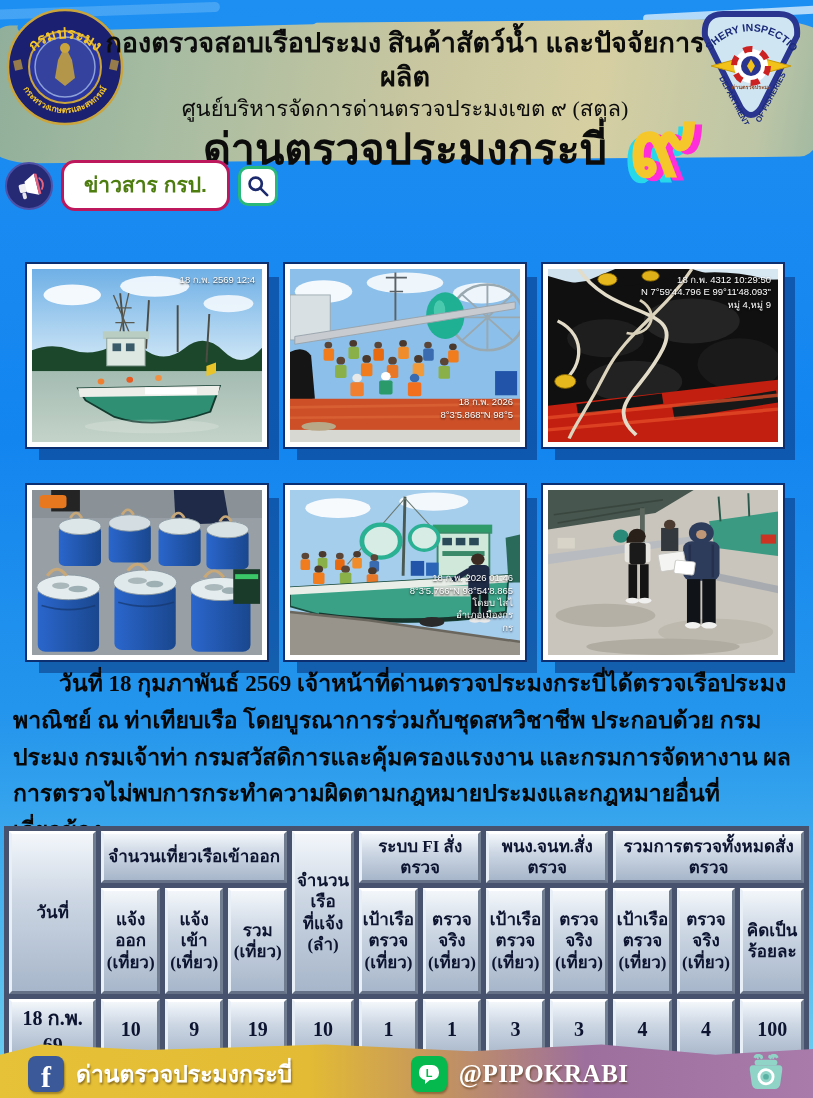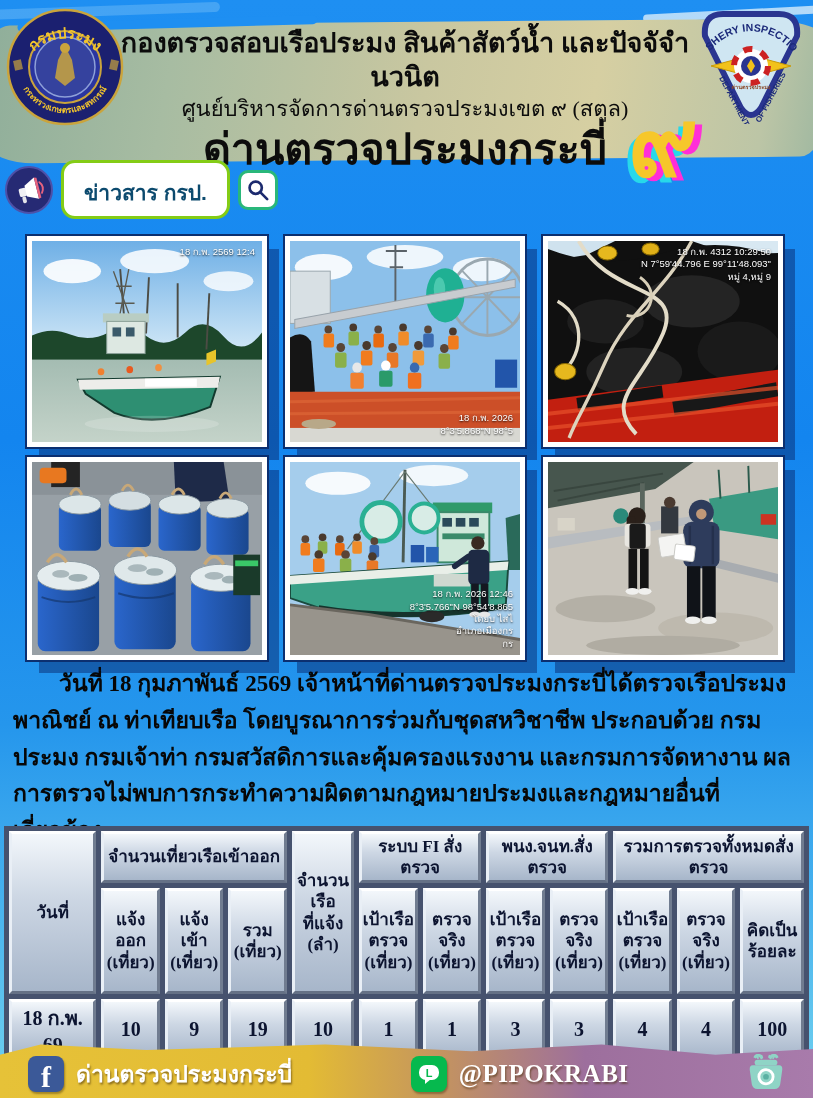--- a/index.html
+++ b/index.html
@@ -27,35 +27,35 @@
   .seal-left { position:absolute; left:6px; top:8px; width:120px; height:120px; }
   .badge-right { position:absolute; right:2px; top:4px; width:120px; height:120px; }
   .big-nine { position:absolute; left:628px; top:96px; font-size:96px; font-weight:bold;
     font-family:"Liberation Serif", serif; color:#f6c72a; line-height:1;
     text-shadow: 7px 3px 0 #ff2ed8, -5px 5px 0 #27d8ea; }
 
   
   .news-row { position:absolute; left:5px; top:160px; display:flex; align-items:center; gap:8px; }
   .mega-circle { width:48px; height:48px; border-radius:50%; background:#262a74;
     border:2px solid #4d51a8; display:flex; align-items:center; justify-content:center; }
-  .news-pill { background:#ffffff; border:3px solid #84cc16; border-radius:14px;
-    padding:13px 20px 7px; font-size:21px; font-weight:bold; color:#0c4a6e; }
+  .news-pill { background:#ffffff; border:3px solid #be185d; border-radius:14px;
+    padding:5px 20px 7px; font-size:21px; font-weight:bold; color:#4d7c0f; }
   .search-btn { width:40px; height:40px; background:#ffffff; border:3px solid #29b77a;
     border-radius:10px; display:flex; align-items:center; justify-content:center; cursor:pointer; }
 
   
   .photo-grid { position:absolute; left:27px; top:236px; width:756px;
     display:grid; grid-template-columns:240px 240px 240px; grid-template-rows:211px 203px; gap:10px 18px; }
   .photo { position:relative; background:#ffffff; padding:5px;
-    box-shadow: 0 0 0 2px #0b2f70, 12px 13px 0 rgba(7,42,112,.5); }
+    box-shadow: 0 0 0 2px #0b2f70, 12px 13px 0 rgba(7,42,112,.5); margin-top: 28px; }
   .photo-img { position:relative; width:100%; height:100%; overflow:hidden; }
   .photo-img svg { position:absolute; inset:0; width:100%; height:100%; }
   .cap { position:absolute; right:7px; font-size:9.5px; line-height:1.3; color:#fff;
     text-align:right; text-shadow:0 1px 2px rgba(0,0,0,.85); }
-  .cap.top { top:5px; } .cap.bot { bottom:5px; }
+  .cap.top { top:5px; } .cap.bot { bottom:21px; }
   .cap span { display:block; }
 
   
   .report { position:absolute; left:0; top:666px; width:813px; padding:0 13px;
     font-family:"Liberation Serif", serif; font-size:23px; font-weight:bold;
     color:#070707; line-height:1.6; text-indent:46px; }
 
   
   .stats-wrap { position:absolute; left:4px; top:826px; width:805px; }
   table.stats { width:100%; border-collapse:separate; border-spacing:5px;
@@ -106,21 +106,21 @@
   </defs>
   <text font-size="15" font-weight="bold" fill="#f4c62c" font-family="Liberation Serif, serif">
     <textPath href="#arcT" startOffset="50%" text-anchor="middle">กรมประมง</textPath>
   </text>
   <text font-size="8.5" font-weight="bold" fill="#f4c62c" font-family="Liberation Serif, serif">
     <textPath href="#arcB" startOffset="50%" text-anchor="middle">กระทรวงเกษตรและสหกรณ์</textPath>
   </text>
 </svg>
 
 <div class="header-text">
-  <div class="hl1">กองตรวจสอบเรือประมง สินค้าสัตว์น้ำ และปัจจัจำนวนิต</div>
+  <div class="hl1">กองตรวจสอบเรือประมง สินค้าสัตว์น้ำ และปัจจัยการผลิต</div>
   <div class="hl2">ศูนย์บริหารจัดการด่านตรวจประมงเขต ๙ (สตูล)</div>
   <div class="hl3">ด่านตรวจประมงกระบี่</div>
 </div>
 
 <svg class="badge-right" viewBox="0 0 120 120">
   <path d="M14,32 Q12,10 32,10 L88,10 Q108,10 106,32 L70,104 Q60,118 50,104 Z" fill="#cfe6f2" stroke="#2a3590" stroke-width="6"></path>
   <defs>
       <path id="arcBadge" d="M20,46 A52,52 0 0 1 100,46" fill="none"></path>
     </defs>
   <text font-size="10.5" font-weight="bold" fill="#1c2a7a">
@@ -384,21 +384,21 @@
         <ellipse cx="148" cy="160" rx="13" ry="6" fill="#2a2a2a"></ellipse>
         <circle cx="196" cy="84" r="7" fill="#3a2a22"></circle>
         <rect x="186" y="91" width="22" height="36" rx="5" fill="#1e2a44"></rect>
         <rect x="189" y="126" width="8" height="30" fill="#141820"></rect>
           <rect x="199" y="126" width="8" height="30" fill="#141820"></rect>
         <ellipse cx="193" cy="158" rx="6" ry="3" fill="#e8e8e8"></ellipse>
           <ellipse cx="203" cy="158" rx="6" ry="3" fill="#e8e8e8"></ellipse>
         <path d="M186,98 L172,108" stroke="#1e2a44" stroke-width="6" stroke-linecap="round"></path>
       </svg>
       <div class="cap bot">
-        <span>18 ก.พ. 2026 12:46</span>
+        <span>18 ก.พ. 2026 01:46</span>
         <span>8°3'5.766"N 98°54'8.865</span>
         <span>โดยบ ไสไ</span>
         <span>อำเภอเมืองกร</span>
         <span>กร</span>
       </div>
     </div>
   </div>
 
   <div class="photo">
     <div class="photo-img">

